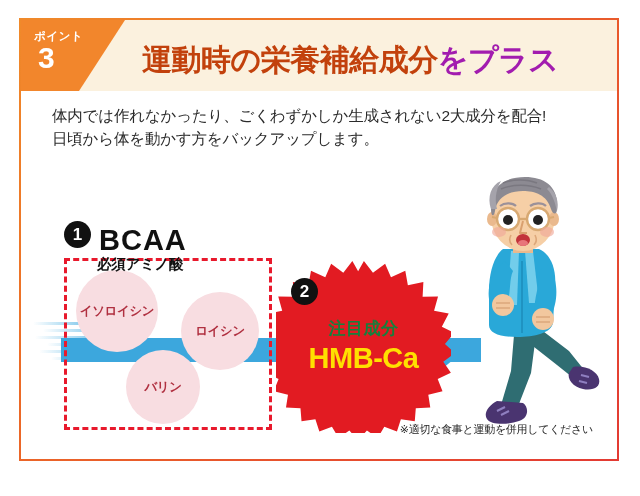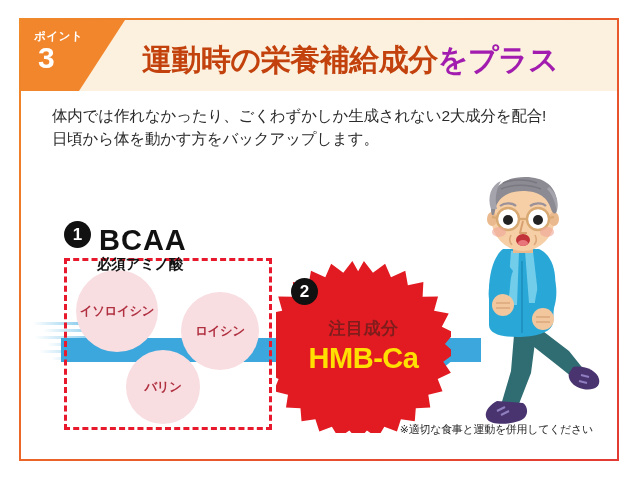--- a/index.html
+++ b/index.html
@@ -127,21 +127,21 @@
 
   
   .burst-wrap{position:absolute;left:255px;top:88px;width:175px;height:175px;}
   .burst-wrap svg{display:block;width:175px;height:175px;}
   .burst-label{
     position:absolute;left:0;top:0;width:175px;height:175px;
     display:flex;flex-direction:column;align-items:center;justify-content:center;
     pointer-events:none;
   }
   .burst-label .l1{
-    color:#7f1d1d;font-size:17px;font-weight:bold;letter-spacing:0.5px;
+    color:#15803d;font-size:17px;font-weight:bold;letter-spacing:0.5px;
     margin-bottom:2px;
   }
   .burst-label .l2{
     color:#ffe000;font-size:29px;font-weight:bold;letter-spacing:-0.5px;
   }
   .badge-2{left:270px;top:108px;position:absolute;width:27px;height:27px;z-index:5;}
 
   
   .walker{position:absolute;left:440px;top:5px;width:145px;height:265px;}
   .walker svg{display:block;}

